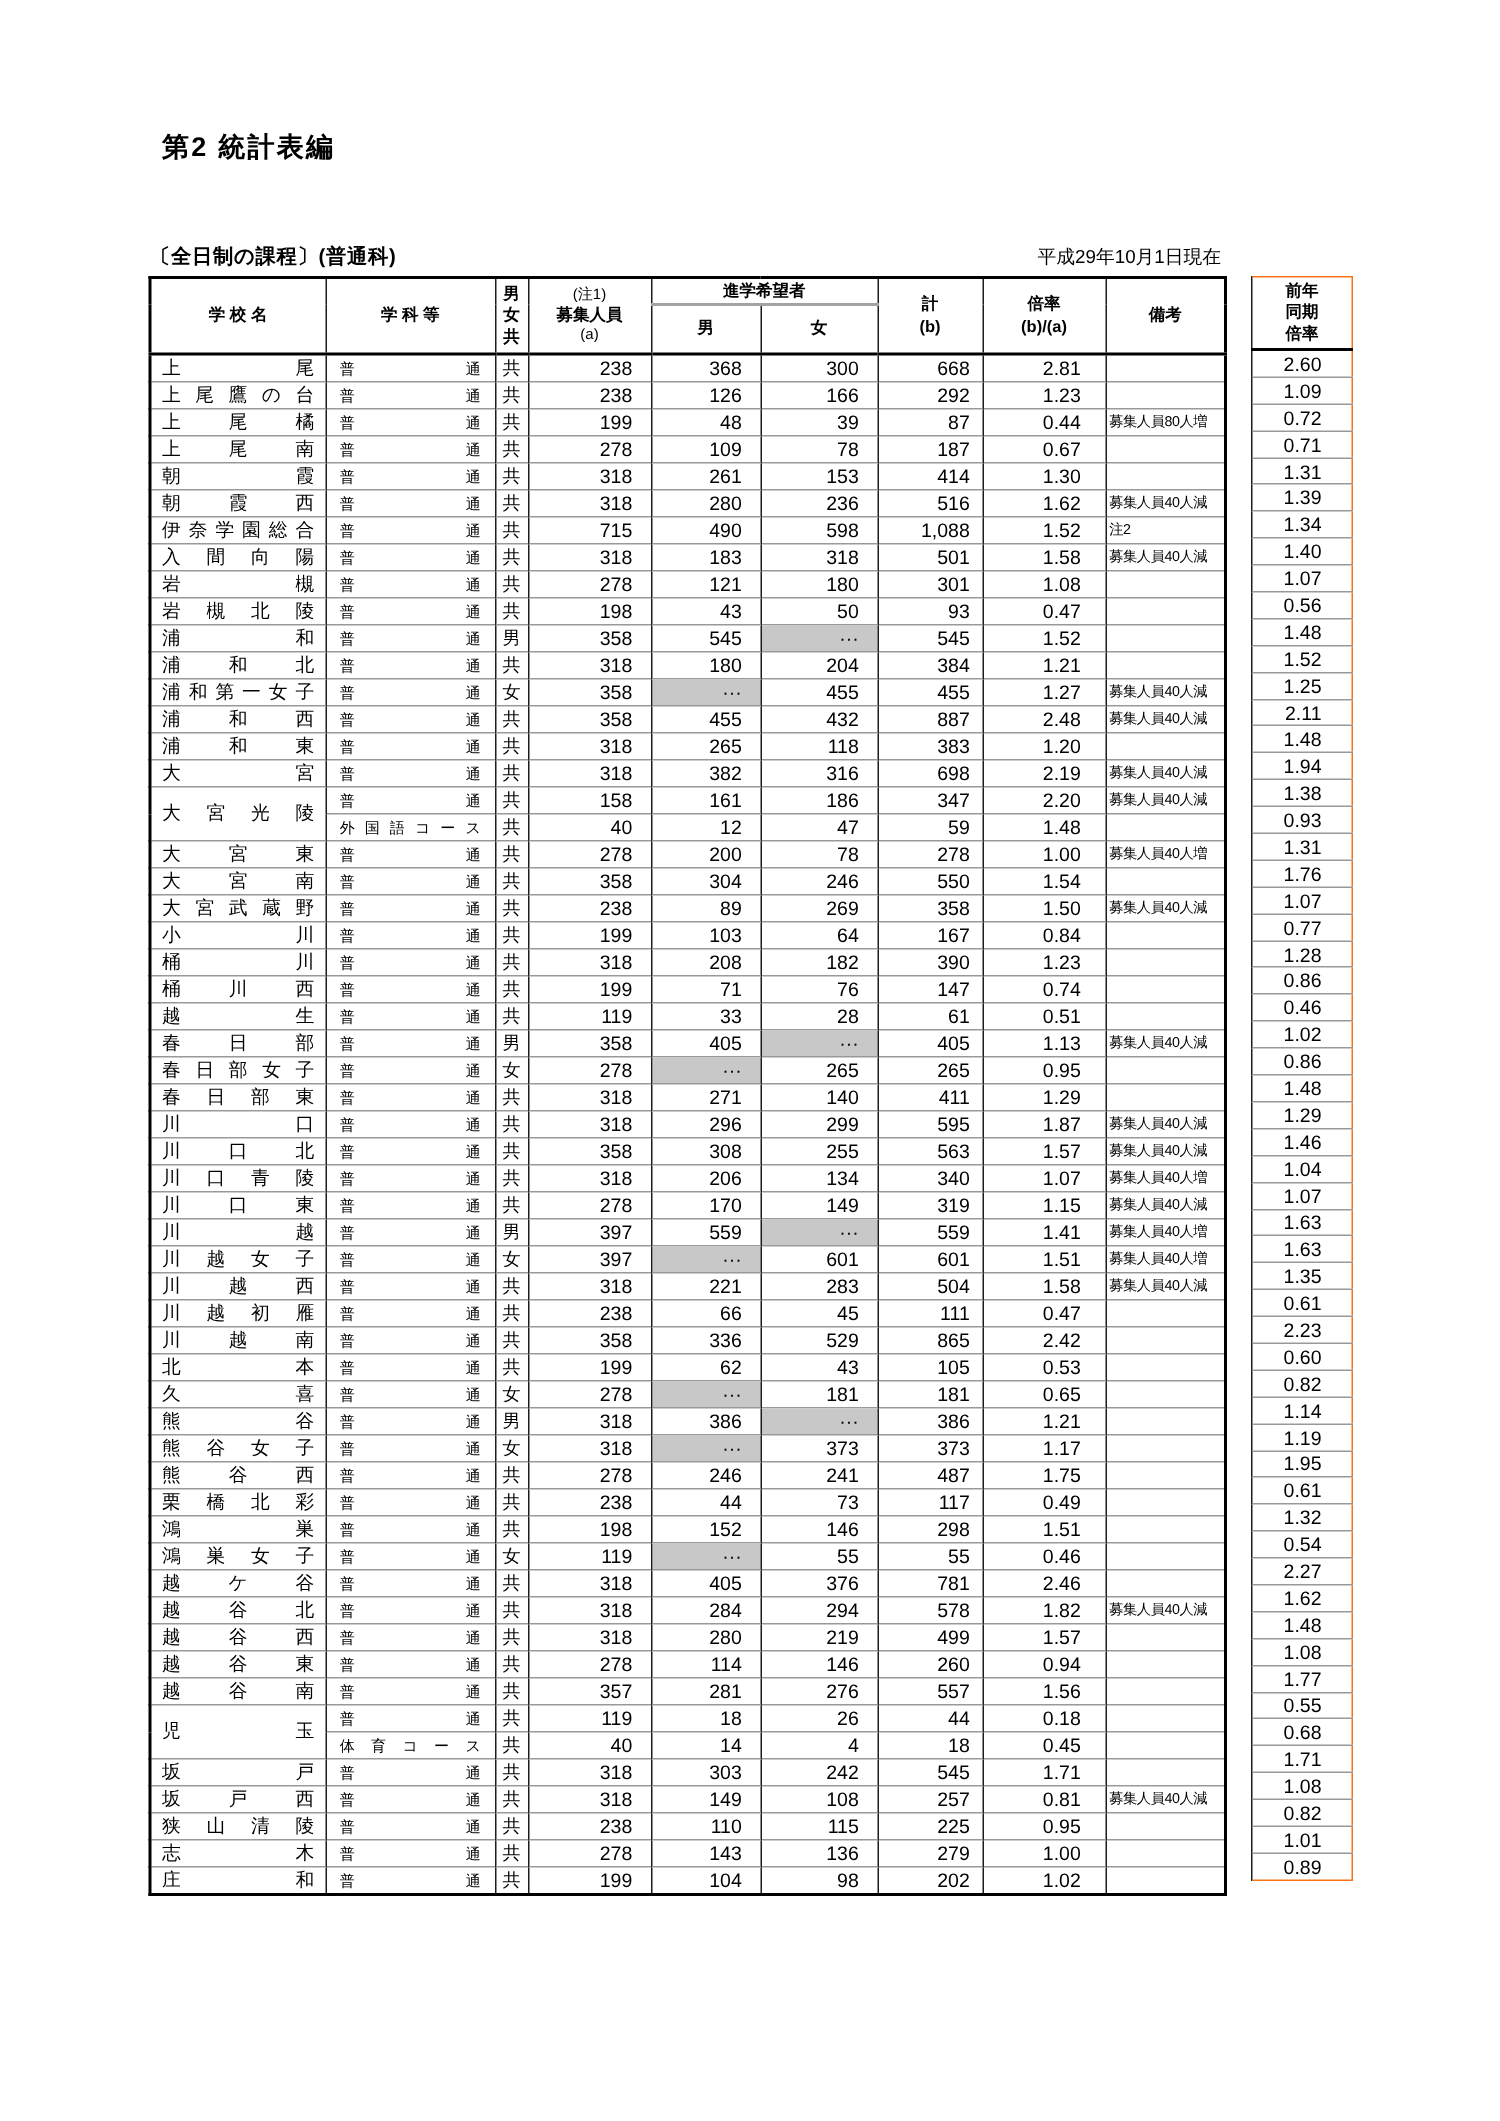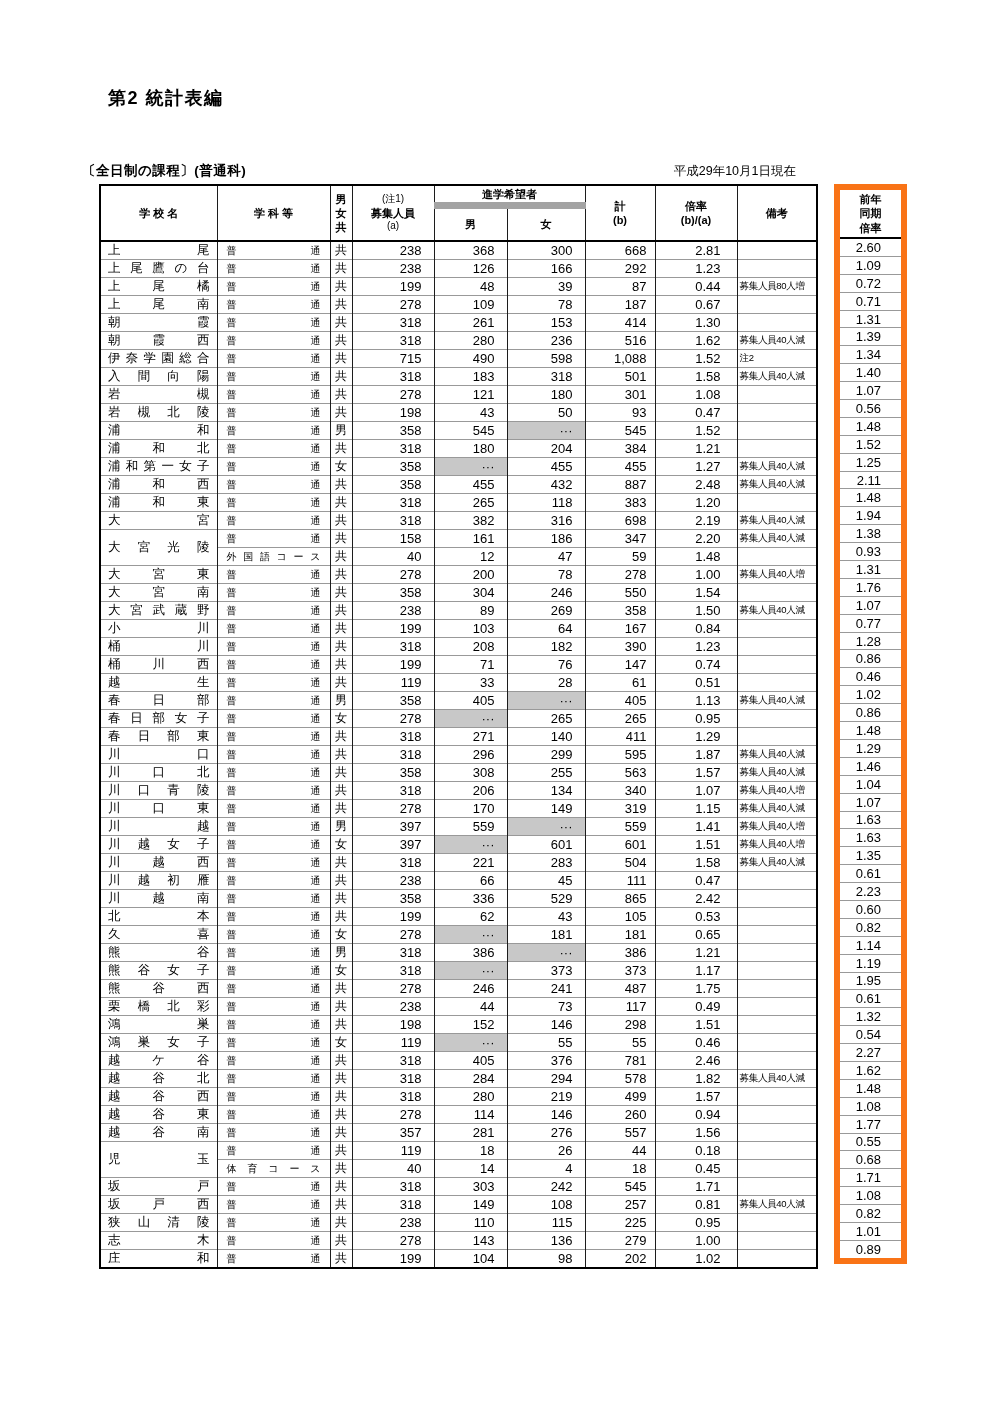--- a/index.html
+++ b/index.html
@@ -2,34 +2,34 @@
 <html><head>
 <meta charset="utf-8">
 <style>
   html,body { margin:0; padding:0; background:#fff; }
   .page { position:relative; width:1000px; height:1272px; background:#ffffff;
           font-family:"Liberation Sans","DejaVu Sans",sans-serif; color:#000; overflow:hidden; }
 
   .sec-title { position:absolute; left:108px; top:86px; font-size:18px; font-weight:700; letter-spacing:1.5px; }
   .tbl-title { position:absolute; left:124px; top:129px; font-size:20px; font-weight:700; letter-spacing:1px; }
 
-  .meta { position:absolute; left:82px; top:162px; width:714px; display:flex; justify-content:space-between; align-items:flex-end; }
+  .meta { position:absolute; left:100px; top:162px; width:714px; display:flex; justify-content:space-between; align-items:flex-end; }
   .meta-left  { font-size:13.5px; font-weight:600; letter-spacing:0.5px; }
   .meta-right { font-size:12.5px; font-weight:500; }
 
   .tables { position:absolute; left:99px; top:184px; display:flex; gap:16px; align-items:flex-start; }
   table { border-collapse:collapse; table-layout:fixed; background:#fff; }
   .main-table { width:717px; border:2px solid #000; }
-  .prev-table { width:67px;  border:6px solid #f97316; }
+  .prev-table { width:67px;  border:1px solid #f97316; }
 
   th, td { padding:0; margin:0; overflow:hidden; white-space:nowrap; }
   thead th { font-size:11px; font-weight:600; text-align:center; vertical-align:middle;
              line-height:1.28; border-left:1px solid #1c1c1c; border-bottom:2px solid #000; }
   thead th span { display:block; }
-  th.h-group { height:16px; border-bottom:7px solid #a3a3a3; }
+  th.h-group { height:16px; border-bottom:2px solid #a3a3a3; }
   tr.h-row2 th { height:31px; }
   th.h-small span.sm { font-size:10px; font-weight:500; }
   .prev-table thead th { height:47px; }
 
   tbody td { height:16.9px; border-left:1px solid #1c1c1c; border-top:1px solid #999;
              vertical-align:middle; font-size:13px; font-weight:500; }
   .c-school { font-size:12.5px; text-align:justify; text-align-last:justify; padding:0 7px; }
   .c-dept   { font-size:10px; text-align:justify; text-align-last:justify; padding:0 9px; }
   .c-gen    { text-align:center; font-size:12px; }
   .c-num    { text-align:right; font-variant-numeric:tabular-nums; }

